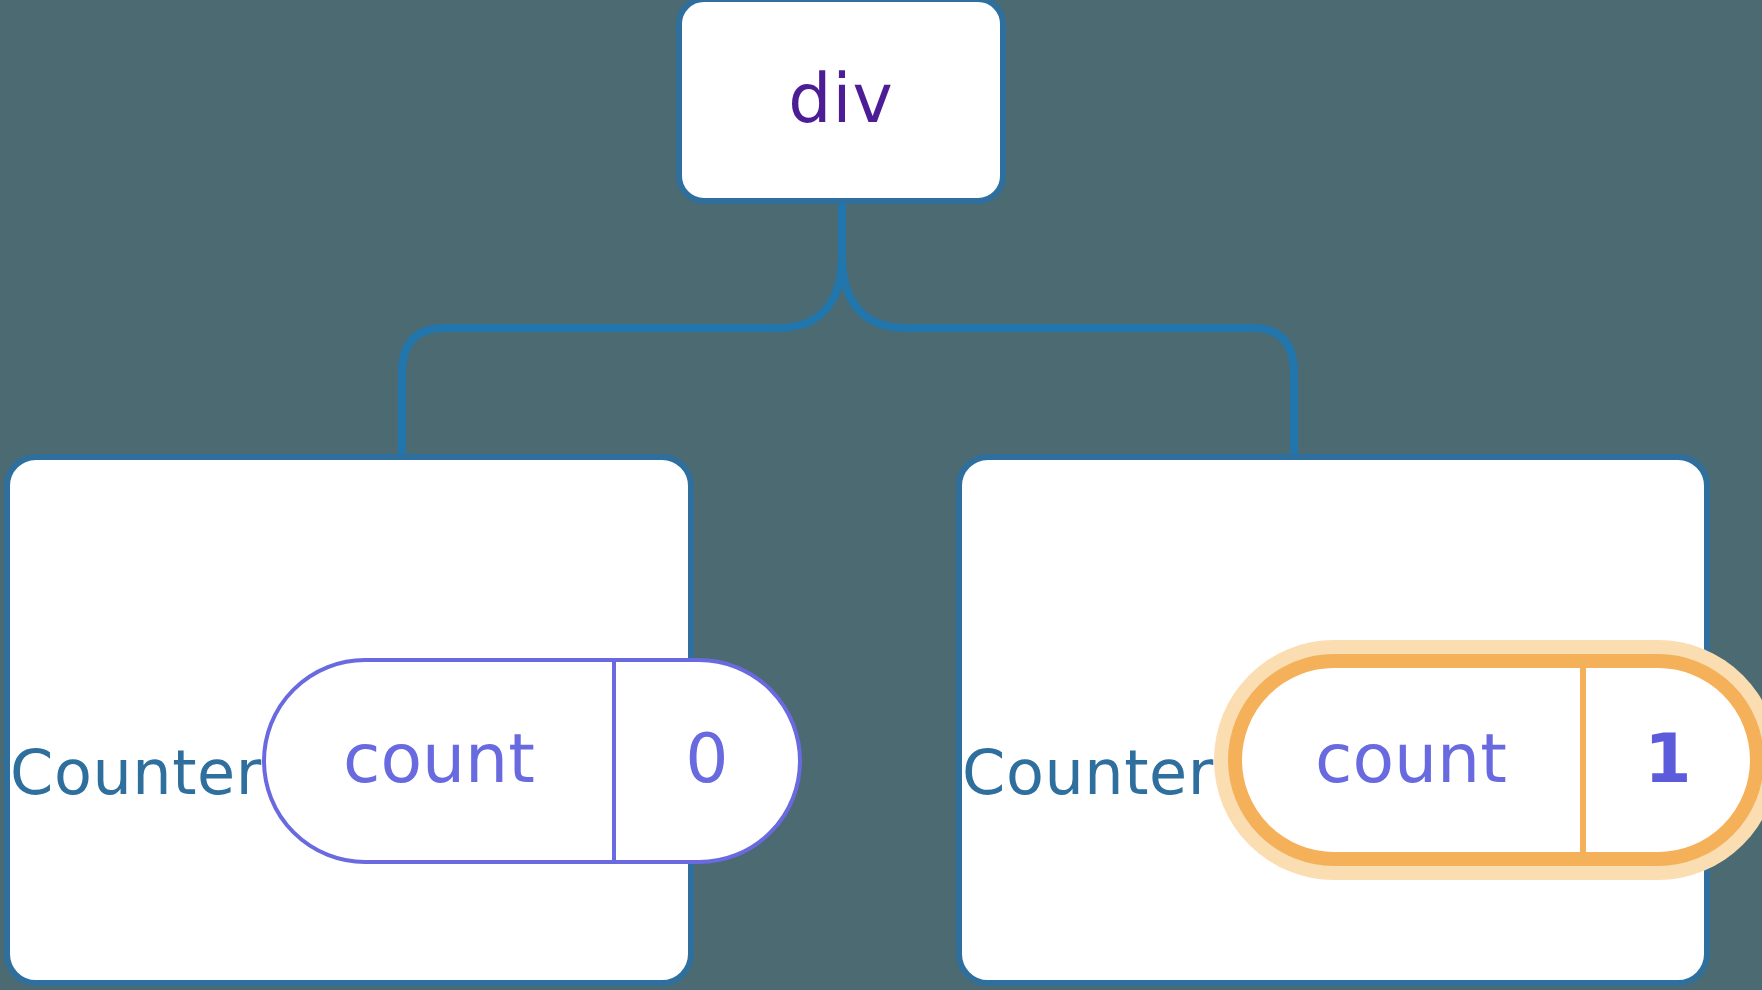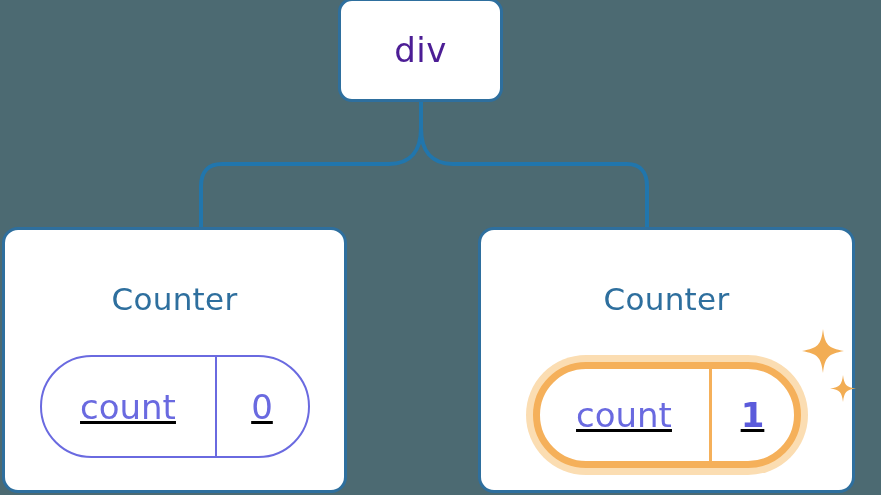--- a/index.html
+++ b/index.html
@@ -53,21 +53,21 @@
   }
 
   
   .card {
     position: absolute;
     background: #ffffff;
     border: 3px solid #2e6f9e;
     border-radius: 16px;
     box-sizing: border-box;
     display: flex;
-    flex-direction: column;
+    flex-direction: row;
     align-items: center;
   }
   .card-left {
     left: 2px;
     top: 227px;
     width: 345px;
     height: 266px;
   }
   .card-right {
     left: 478px;
@@ -84,21 +84,20 @@
     margin-top: 54px;
   }
 
   
   .pill-wrap {
     position: relative;
     margin-top: 40px;
     display: flex;
     align-items: center;
     justify-content: center;
-    text-decoration: underline;
   }
   .pill {
     display: flex;
     align-items: stretch;
     border-radius: 999px;
     box-sizing: border-box;
     background: #ffffff;
   }
   .pill-plain {
     width: 270px;

